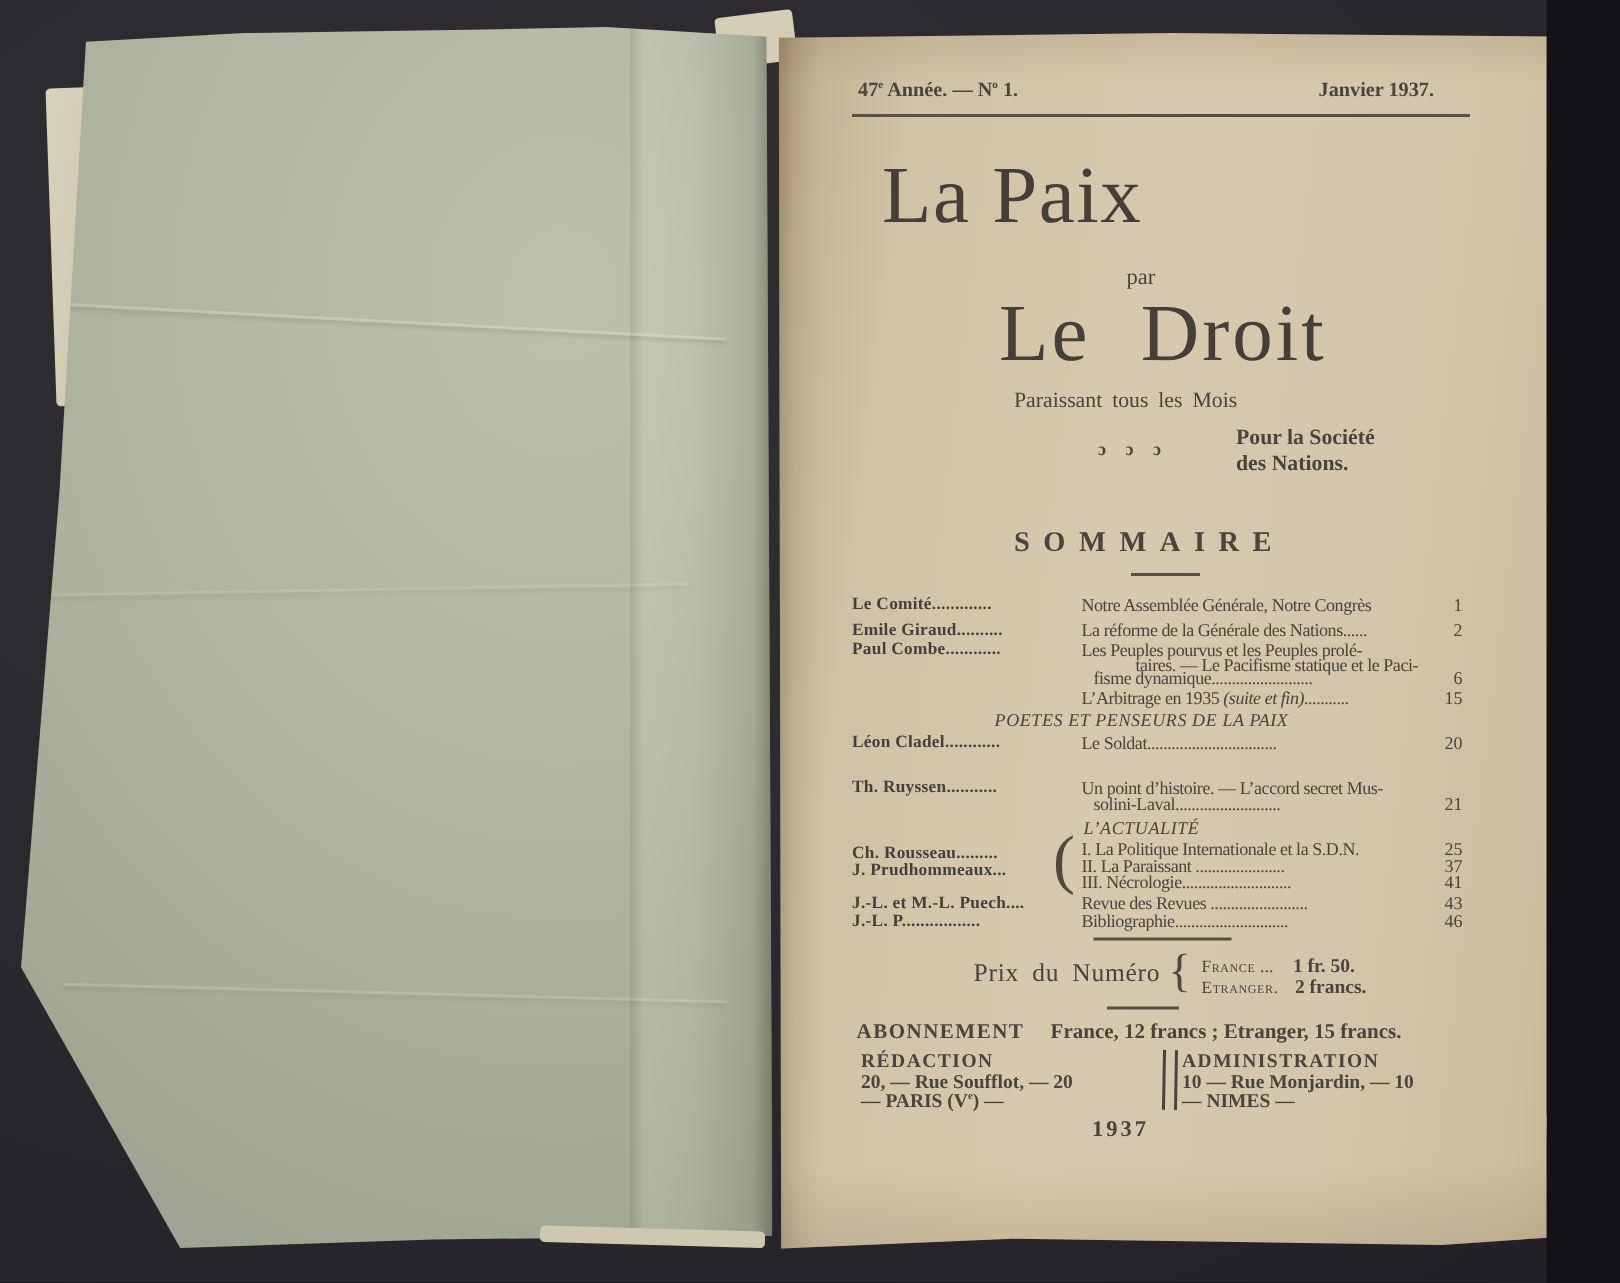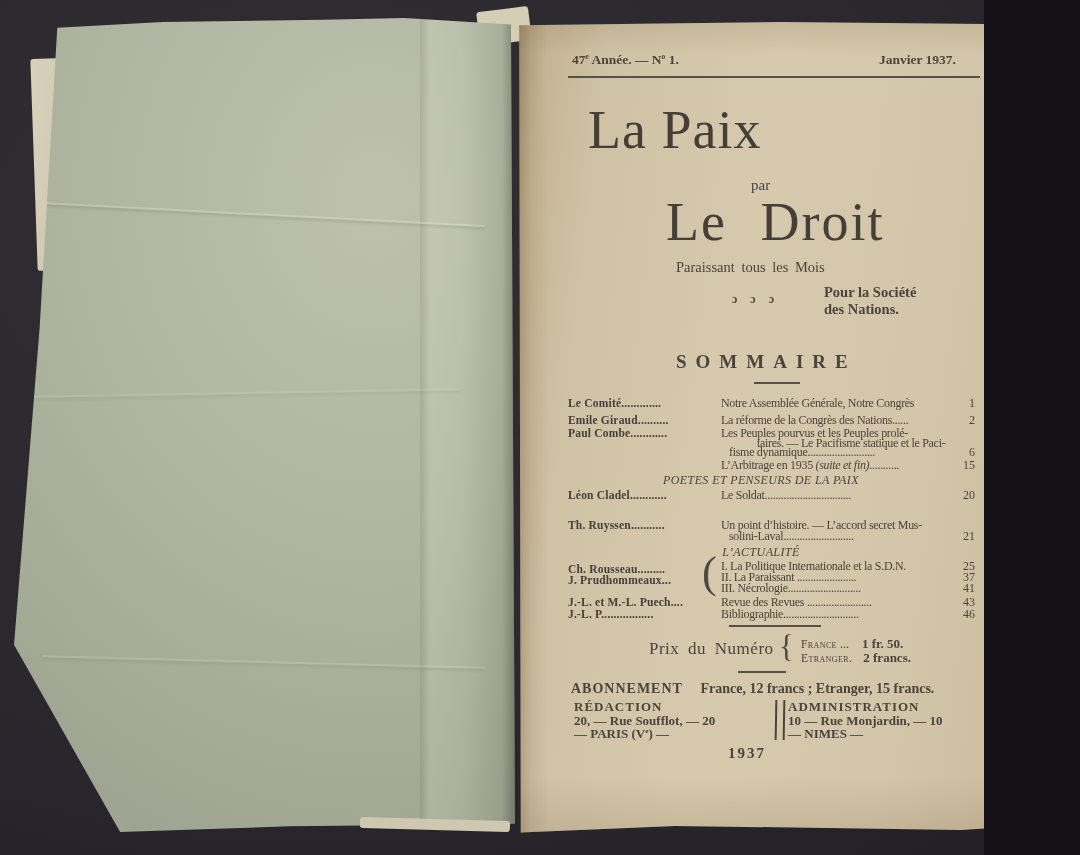--- a/index.html
+++ b/index.html
@@ -1,19 +1,20 @@
 <!DOCTYPE html>
 <html><head>
 <meta charset="utf-8">
 <style>
   html,body{margin:0;padding:0;background:#141217;}
   .stage{
     position:relative;width:984px;height:855px;overflow:hidden;
     background:radial-gradient(140% 120% at 32% 28%, #312f34 0%, #2a282d 48%, #222026 80%, #1a181d 100%);
     font-family:"Liberation Serif","DejaVu Serif",serif;
+    padding-left:47px;
   }
   .abs{position:absolute;}
   
   .page-left{
     left:12px;top:18px;width:503px;height:814px;z-index:2;
     background:radial-gradient(120% 90% at 72% 22%, #bdc1ad 0%, #b1b6a2 45%, #a6ab97 78%, #9da291 100%);
     clip-path:polygon(9% 1.2%, 30% 0.5%, 62% 0.2%, 78% 0%, 99.2% 0.8%, 100% 99%, 55% 99.3%, 21.5% 100%, 0.4% 77%, 5.5% 38%);
     box-shadow:0 8px 26px rgba(0,0,0,.55);
   }
   .pl-fold{position:absolute;right:0;top:0;bottom:0;width:95px;
@@ -87,21 +88,21 @@
     </div>
 
     <div class="t c" style="left:160px;top:330px;width:200px;font-size:19px;font-weight:bold;letter-spacing:9px;color:#4a443b;">SOMMAIRE</div>
     <div class="rule" style="left:238px;top:360px;width:46px;height:2px;"></div>
 
     <div class="t toc-a" style="left:52px;top:375px;">Le Comité.............</div>
     <div class="t toc-t" style="left:205px;top:375px;">Notre Assemblée Générale, Notre Congrès</div>
     <div class="t toc-p" style="left:425px;top:375px;">1</div>
 
     <div class="t toc-a" style="left:52px;top:392px;">Emile Giraud..........</div>
-    <div class="t toc-t" style="left:205px;top:392px;">La réforme de la Congrès des Nations......</div>
+    <div class="t toc-t" style="left:205px;top:392px;">La réforme de la Générale des Nations......</div>
     <div class="t toc-p" style="left:425px;top:392px;">2</div>
 
     <div class="t toc-a" style="left:52px;top:405px;">Paul Combe............</div>
     <div class="t toc-t" style="left:205px;top:405px;">Les Peuples pourvus et les Peuples prolé-</div>
     <div class="t toc-t" style="left:213px;top:415px;margin-left:28px;">taires. — Le Pacifisme statique et le Paci-</div>
     <div class="t toc-t" style="left:213px;top:424px;">fisme dynamique.........................</div>
     <div class="t toc-p" style="left:425px;top:424px;">6</div>
 
     <div class="t toc-t" style="left:205px;top:437px;">
       <span>L’Arbitrage en 1935 </span><span class="i">(suite et fin)</span><span>...........</span>

